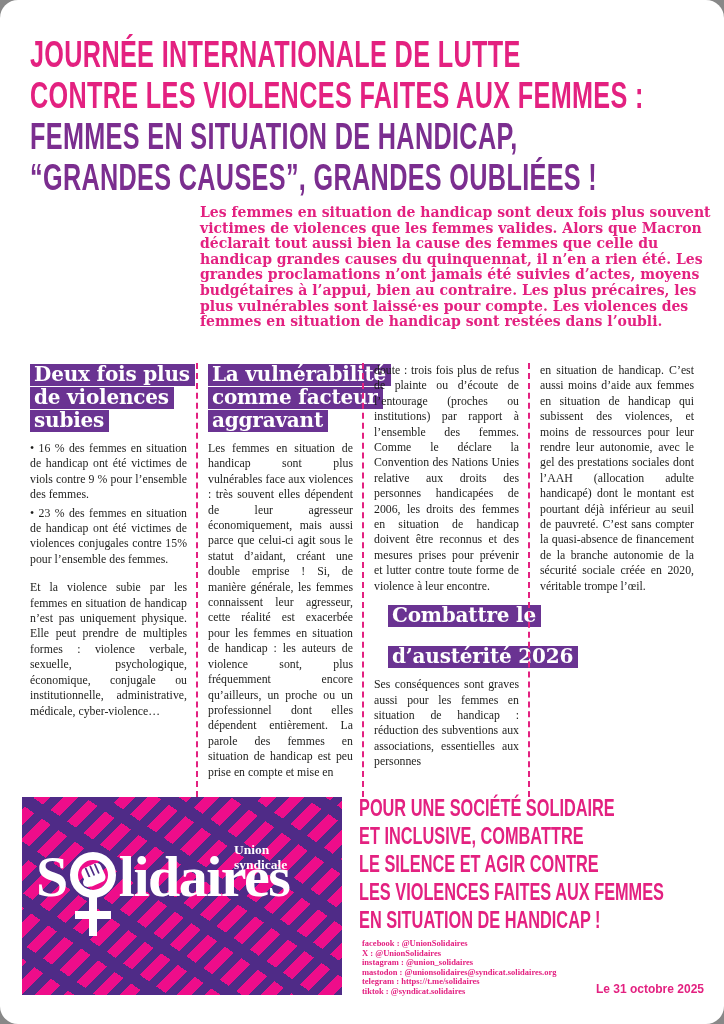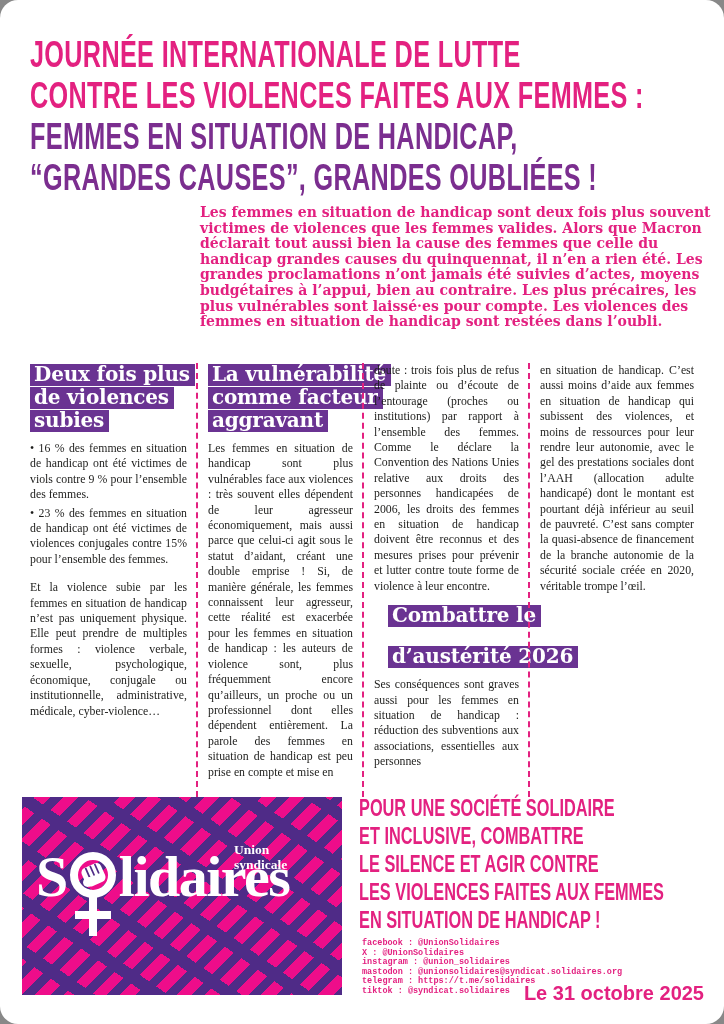--- a/index.html
+++ b/index.html
@@ -53,24 +53,24 @@
         font-family:"Liberation Serif",serif;font-weight:bold;display:flex;align-items:flex-start;
         letter-spacing:-1.5px;}
   .logo-name .ch{font-size:58px;line-height:52px;}
   svg.venus{width:50px;height:100px;overflow:visible;flex:none;margin:0 1px;}
 
   
   .call-block{position:absolute;left:359px;top:794px;}
   .call-line{font-family:"Liberation Sans",sans-serif;font-weight:900;font-size:24px;line-height:28px;
         color:var(--pink);white-space:nowrap;transform:scaleX(0.68);transform-origin:0 50%;}
   .social-block{position:absolute;left:362px;top:939px;
-        font-family:Liberation Mono, monospace;font-weight:bold;font-size:8.5px;line-height:9.6px;
+        font-family:Liberation Serif, serif;font-weight:bold;font-size:8.5px;line-height:9.6px;
         color:var(--pink);}
   .date{position:absolute;right:20px;top:982px;font-family:"Liberation Sans",sans-serif;
-        font-weight:bold;font-size:20px;color:var(--pink);}
+        font-weight:bold;font-size:12px;color:var(--pink);}
 </style>
 </head>
 <body>
 
 <div class="page">
 
   <header class="title-block">
     <div class="title-line pink">JOURNÉE INTERNATIONALE DE LUTTE</div>
     <div class="title-line pink">CONTRE LES VIOLENCES FAITES AUX FEMMES :</div>
     <div class="title-line purple">FEMMES EN SITUATION DE HANDICAP,</div>

